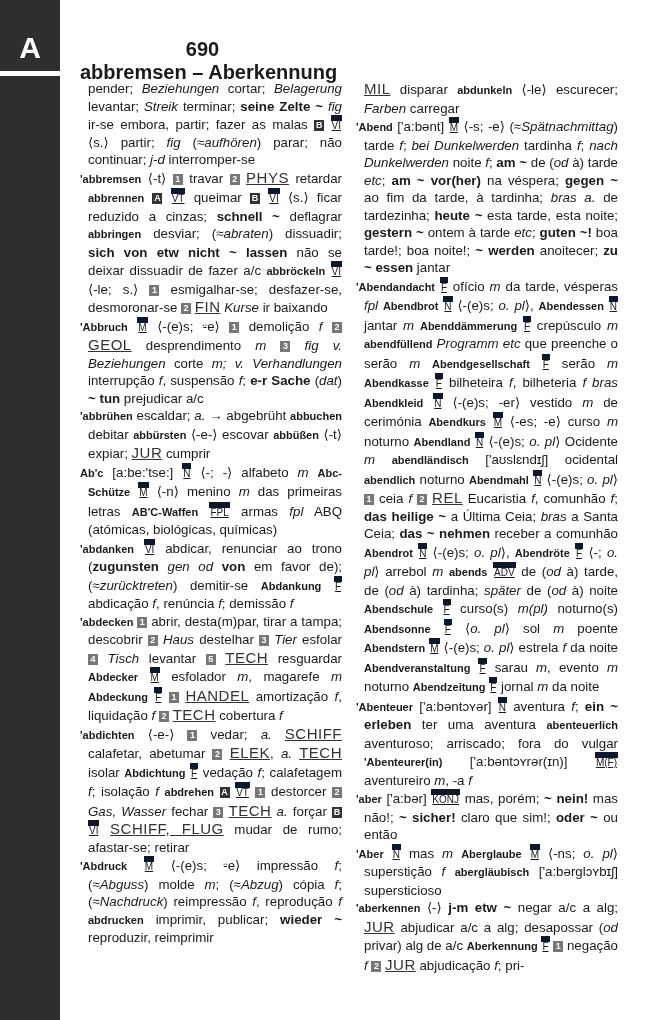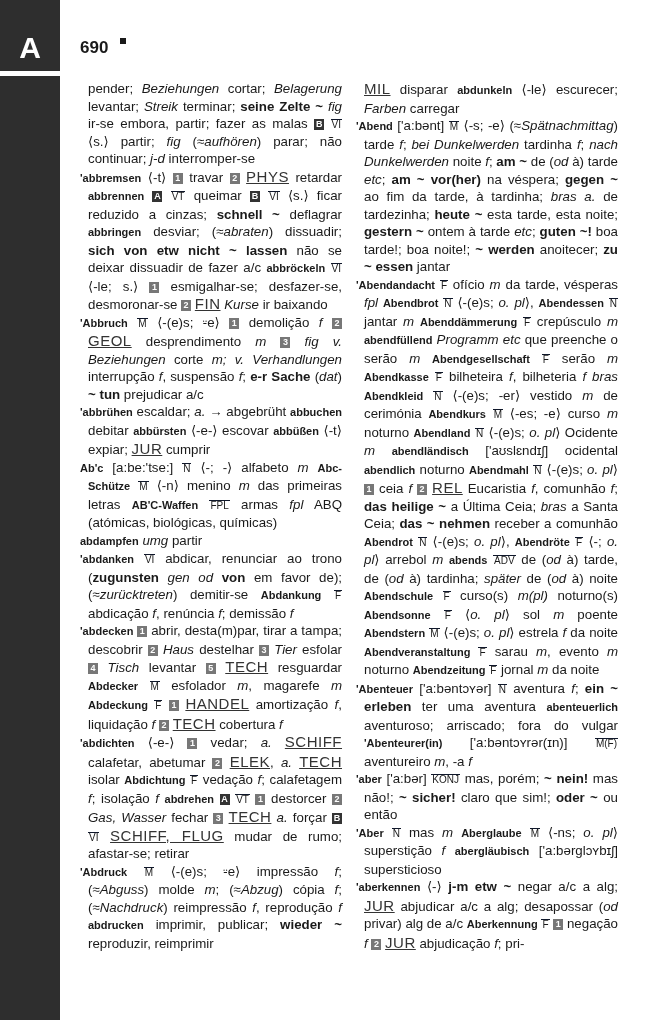--- a/index.html
+++ b/index.html
@@ -9,21 +9,21 @@
     font-family: "Liberation Sans", "DejaVu Sans", sans-serif;
   }
   .thumb-top {
     position: absolute; left: 0; top: 0; width: 60px; height: 71px;
     background: #2e2e2e; display: flex; align-items: flex-end; justify-content: center;
   }
   .thumb-top span { color: #fff; font-size: 30px; font-weight: bold; line-height: 1; margin-bottom: 8px; }
   .thumb-rest { position: absolute; left: 0; top: 76px; width: 60px; height: 944px; background: #2e2e2e; }
   .header {
     position: absolute; left: 80px; top: 38px; height: 24px;
-    display: flex; align-items: flex-start; font-size: 17px; font-weight: bold;
+    display: flex; align-items: center; font-size: 20px; font-weight: bold; flex-direction: column;
   }
   .header .pg { margin-right: 12px; }
   .header .sq { width: 6px; height: 6px; background: #1a1a1a; margin-right: 14px; }
   .col {
     position: absolute; top: 80px; width: 262px;
     font-size: 13.3px; line-height: 17.5px; text-align: justify; hyphens: manual;
   }
   .col.left { left: 80px; }
   .col.right { left: 356px; }
   .entry { padding-left: 8px; text-indent: -8px; margin: 0; }
@@ -31,45 +31,45 @@
   .b { font-weight: bold; }
   .i { font-style: italic; }
   .sc { font-size: 15px; letter-spacing: 0.5px; color: #333; text-decoration: underline; }
   .num {
     display: inline-block; background: #777; color: #fff; font-size: 9px; font-weight: bold;
     width: 10px; height: 11px; line-height: 11px; text-align: center; text-indent: 0;
     vertical-align: 1px;
   }
   .num.dark { background: #333; }
   .gram {
-    font-size: 10px; text-decoration-thickness: 1px;
-    border-top: 1px solid #0f172a; line-height: 10px; display: inline-block; text-indent: 0;
+    font-size: 10px; text-decoration: underline; text-decoration-thickness: 1px;
+    border-top: 6px solid #0f172a; line-height: 10px; display: inline-block; text-indent: 0;
     padding: 0 1px;
   }
 </style>
 </head>
 <body>
 
 <div class="thumb-top">
   <span>A</span>
 </div>
 <div class="thumb-rest"></div>
 
 <div class="header">
   <span class="pg">690</span>
   <span class="sq"></span>
+  <span>abbremsen – Aberkennung</span>
 </div>
 
 <div class="col left">
     <p class="entry" style="text-indent: 0px;"><span>pender; </span><span class="i">Beziehungen</span><span> cortar; </span><span class="i">Belagerung</span><span> levantar; </span><span class="i">Streik</span><span> terminar; </span><span class="b">seine Zelte ~</span><span> </span><span class="i">fig</span><span> ir-se embora, partir; fazer as malas </span><span class="num dark">B</span><span> </span><span class="gram">VI</span><span> ⟨s.⟩ partir; </span><span class="i">fig</span><span> (≈</span><span class="i">aufhören</span><span>) parar; não continuar; </span><span class="i">j-d</span><span> interromper-se</span></p>
     <p class="entry"><span class="hw">'abbremsen</span><span> ⟨-t⟩ </span><span class="num">1</span><span> travar </span><span class="num">2</span><span> </span><span class="sc">PHYS</span><span> retardar </span><span class="hw">abbrennen</span><span> </span><span class="num dark">A</span><span> </span><span class="gram">VT</span><span> queimar </span><span class="num dark">B</span><span> </span><span class="gram">VI</span><span> ⟨s.⟩ ficar reduzido a cinzas; </span><span class="b">schnell ~</span><span> deflagrar </span><span class="hw">abbringen</span><span> desviar; (≈</span><span class="i">abraten</span><span>) dissuadir; </span><span class="b">sich von etw nicht ~ lassen</span><span> não se deixar dissuadir de fazer a/c </span><span class="hw">abbröckeln</span><span> </span><span class="gram">VI</span><span> ⟨-le; s.⟩ </span><span class="num">1</span><span> esmigalhar-se; desfazer-se, desmoronar-se </span><span class="num">2</span><span> </span><span class="sc">FIN</span><span> </span><span class="i">Kurse</span><span> ir baixando</span></p>
     <p class="entry"><span class="hw">'Abbruch</span><span> </span><span class="gram">M</span><span> ⟨-(e)s; ⸚e⟩ </span><span class="num">1</span><span> demolição </span><span class="i">f</span><span> </span><span class="num">2</span><span> </span><span class="sc">GEOL</span><span> desprendimento </span><span class="i">m</span><span> </span><span class="num">3</span><span> </span><span class="i">fig v. Beziehungen</span><span> corte </span><span class="i">m; v. Verhandlungen</span><span> interrupção </span><span class="i">f</span><span>, suspensão </span><span class="i">f</span><span>; </span><span class="b">e-r Sache</span><span> (</span><span class="i">dat</span><span>) </span><span class="b">~ tun</span><span> prejudicar a/c</span></p>
     <p class="entry"><span class="hw">'abbrühen</span><span> escaldar; </span><span class="i">a.</span><span> → abgebrüht </span><span class="hw">abbuchen</span><span> debitar </span><span class="hw">abbürsten</span><span> ⟨-e-⟩ escovar </span><span class="hw">abbüßen</span><span> ⟨-t⟩ expiar; </span><span class="sc">JUR</span><span> cumprir</span></p>
     <p class="entry"><span class="hw">Ab'c</span><span> [a:be:'tse:] </span><span class="gram">N</span><span> ⟨-; -⟩ alfabeto </span><span class="i">m</span><span> </span><span class="hw">Abc-Schütze</span><span> </span><span class="gram">M</span><span> ⟨-n⟩ menino </span><span class="i">m</span><span> das primeiras letras </span><span class="hw">AB'C-Waffen</span><span> </span><span class="gram">FPL</span><span> armas </span><span class="i">fpl</span><span> ABQ (atómicas, biológicas, químicas)</span></p>
-    <p class="entry"><span class="hw">abdampfen</span><span> </span><span class="i">umg</span><span> partir</span></p>
     <p class="entry"><span class="hw">'abdanken</span><span> </span><span class="gram">VI</span><span> abdicar, renunciar ao trono (</span><span class="b">zugunsten</span><span> </span><span class="i">gen od</span><span> </span><span class="b">von</span><span> em favor de); (≈</span><span class="i">zurücktreten</span><span>) demitir-se </span><span class="hw">Abdankung</span><span> </span><span class="gram">F</span><span> abdicação </span><span class="i">f</span><span>, renúncia </span><span class="i">f</span><span>; demissão </span><span class="i">f</span></p>
     <p class="entry"><span class="hw">'abdecken</span><span> </span><span class="num">1</span><span> abrir, desta(m)par, tirar a tampa; descobrir </span><span class="num">2</span><span> </span><span class="i">Haus</span><span> destelhar </span><span class="num">3</span><span> </span><span class="i">Tier</span><span> esfolar </span><span class="num">4</span><span> </span><span class="i">Tisch</span><span> levantar </span><span class="num">5</span><span> </span><span class="sc">TECH</span><span> resguardar </span><span class="hw">Abdecker</span><span> </span><span class="gram">M</span><span> esfolador </span><span class="i">m</span><span>, magarefe </span><span class="i">m</span><span> </span><span class="hw">Abdeckung</span><span> </span><span class="gram">F</span><span> </span><span class="num">1</span><span> </span><span class="sc">HANDEL</span><span> amortização </span><span class="i">f</span><span>, liquidação </span><span class="i">f</span><span> </span><span class="num">2</span><span> </span><span class="sc">TECH</span><span> cobertura </span><span class="i">f</span></p>
     <p class="entry"><span class="hw">'abdichten</span><span> ⟨-e-⟩ </span><span class="num">1</span><span> vedar; </span><span class="i">a.</span><span> </span><span class="sc">SCHIFF</span><span> calafetar, abetumar </span><span class="num">2</span><span> </span><span class="sc">ELEK</span><span>, </span><span class="i">a.</span><span> </span><span class="sc">TECH</span><span> isolar </span><span class="hw">Abdichtung</span><span> </span><span class="gram">F</span><span> vedação </span><span class="i">f</span><span>; calafetagem </span><span class="i">f</span><span>; isolação </span><span class="i">f</span><span> </span><span class="hw">abdrehen</span><span> </span><span class="num dark">A</span><span> </span><span class="gram">VT</span><span> </span><span class="num">1</span><span> destorcer </span><span class="num">2</span><span> </span><span class="i">Gas, Wasser</span><span> fechar </span><span class="num">3</span><span> </span><span class="sc">TECH</span><span> </span><span class="i">a.</span><span> forçar </span><span class="num dark">B</span><span> </span><span class="gram">VI</span><span> </span><span class="sc">SCHIFF, FLUG</span><span> mudar de rumo; afastar-se; retirar</span></p>
     <p class="entry"><span class="hw">'Abdruck</span><span> </span><span class="gram">M</span><span> ⟨-(e)s; ⸚e⟩ impressão </span><span class="i">f</span><span>; (≈</span><span class="i">Abguss</span><span>) molde </span><span class="i">m</span><span>; (≈</span><span class="i">Abzug</span><span>) cópia </span><span class="i">f</span><span>; (≈</span><span class="i">Nachdruck</span><span>) reimpressão </span><span class="i">f</span><span>, reprodução </span><span class="i">f</span><span> </span><span class="hw">abdrucken</span><span> imprimir, publicar; </span><span class="b">wieder ~</span><span> reproduzir, reimprimir</span></p>
   </div>
 <div class="col right">
     <p class="entry" style="text-indent: 0px;"><span class="sc">MIL</span><span> disparar </span><span class="hw">abdunkeln</span><span> ⟨-le⟩ escurecer; </span><span class="i">Farben</span><span> carregar</span></p>
     <p class="entry"><span class="hw">'Abend</span><span> ['a:bənt] </span><span class="gram">M</span><span> ⟨-s; -e⟩ (≈</span><span class="i">Spätnachmittag</span><span>) tarde </span><span class="i">f</span><span>; </span><span class="i">bei Dunkelwerden</span><span> tardinha </span><span class="i">f</span><span>; </span><span class="i">nach Dunkelwerden</span><span> noite </span><span class="i">f</span><span>; </span><span class="b">am ~</span><span> de (</span><span class="i">od</span><span> à) tarde </span><span class="i">etc</span><span>; </span><span class="b">am ~ vor(her)</span><span> na véspera; </span><span class="b">gegen ~</span><span> ao fim da tarde, à tardinha; </span><span class="i">bras a.</span><span> de tardezinha; </span><span class="b">heute ~</span><span> esta tarde, esta noite; </span><span class="b">gestern ~</span><span> ontem à tarde </span><span class="i">etc</span><span>; </span><span class="b">guten ~!</span><span> boa tarde!; boa noite!; </span><span class="b">~ werden</span><span> anoitecer; </span><span class="b">zu ~ essen</span><span> jantar</span></p>
     <p class="entry"><span class="hw">'Abendandacht</span><span> </span><span class="gram">F</span><span> ofício </span><span class="i">m</span><span> da tarde, vésperas </span><span class="i">fpl</span><span> </span><span class="hw">Abendbrot</span><span> </span><span class="gram">N</span><span> ⟨-(e)s; </span><span class="i">o. pl</span><span>⟩, </span><span class="hw">Abendessen</span><span> </span><span class="gram">N</span><span> jantar </span><span class="i">m</span><span> </span><span class="hw">Abenddämmerung</span><span> </span><span class="gram">F</span><span> crepúsculo </span><span class="i">m</span><span> </span><span class="hw">abendfüllend</span><span> </span><span class="i">Programm etc</span><span> que preenche o serão </span><span class="i">m</span><span> </span><span class="hw">Abendgesellschaft</span><span> </span><span class="gram">F</span><span> serão </span><span class="i">m</span><span> </span><span class="hw">Abendkasse</span><span> </span><span class="gram">F</span><span> bilheteira </span><span class="i">f</span><span>, bilheteria </span><span class="i">f bras</span><span> </span><span class="hw">Abendkleid</span><span> </span><span class="gram">N</span><span> ⟨-(e)s; -er⟩ vestido </span><span class="i">m</span><span> de cerimónia </span><span class="hw">Abendkurs</span><span> </span><span class="gram">M</span><span> ⟨-es; -e⟩ curso </span><span class="i">m</span><span> noturno </span><span class="hw">Abendland</span><span> </span><span class="gram">N</span><span> ⟨-(e)s; </span><span class="i">o. pl</span><span>⟩ Ocidente </span><span class="i">m</span><span> </span><span class="hw">abendländisch</span><span> ['aʊslɛndɪʃ] ocidental </span><span class="hw">abendlich</span><span> noturno </span><span class="hw">Abendmahl</span><span> </span><span class="gram">N</span><span> ⟨-(e)s; </span><span class="i">o. pl</span><span>⟩ </span><span class="num">1</span><span> ceia </span><span class="i">f</span><span> </span><span class="num">2</span><span> </span><span class="sc">REL</span><span> Eucaristia </span><span class="i">f</span><span>, comunhão </span><span class="i">f</span><span>; </span><span class="b">das heilige ~</span><span> a Última Ceia; </span><span class="i">bras</span><span> a Santa Ceia; </span><span class="b">das ~ nehmen</span><span> receber a comunhão </span><span class="hw">Abendrot</span><span> </span><span class="gram">N</span><span> ⟨-(e)s; </span><span class="i">o. pl</span><span>⟩, </span><span class="hw">Abendröte</span><span> </span><span class="gram">F</span><span> ⟨-; </span><span class="i">o. pl</span><span>⟩ arrebol </span><span class="i">m</span><span> </span><span class="hw">abends</span><span> </span><span class="gram">ADV</span><span> de (</span><span class="i">od</span><span> à) tarde, de (</span><span class="i">od</span><span> à) tardinha; </span><span class="i">später</span><span> de (</span><span class="i">od</span><span> à) noite </span><span class="hw">Abendschule</span><span> </span><span class="gram">F</span><span> curso(s) </span><span class="i">m(pl)</span><span> noturno(s) </span><span class="hw">Abendsonne</span><span> </span><span class="gram">F</span><span> ⟨</span><span class="i">o. pl</span><span>⟩ sol </span><span class="i">m</span><span> poente </span><span class="hw">Abendstern</span><span> </span><span class="gram">M</span><span> ⟨-(e)s; </span><span class="i">o. pl</span><span>⟩ estrela </span><span class="i">f</span><span> da noite </span><span class="hw">Abendveranstaltung</span><span> </span><span class="gram">F</span><span> sarau </span><span class="i">m</span><span>, evento </span><span class="i">m</span><span> noturno </span><span class="hw">Abendzeitung</span><span> </span><span class="gram">F</span><span> jornal </span><span class="i">m</span><span> da noite</span></p>
     <p class="entry"><span class="hw">'Abenteuer</span><span> ['a:bəntɔʏər] </span><span class="gram">N</span><span> aventura </span><span class="i">f</span><span>; </span><span class="b">ein ~ erleben</span><span> ter uma aventura </span><span class="hw">abenteuerlich</span><span> aventuroso; arriscado; fora do vulgar </span><span class="hw">'Abenteurer(in)</span><span> ['a:bəntɔʏrər(ɪn)] </span><span class="gram">M(F)</span><span> aventureiro </span><span class="i">m</span><span>, -a </span><span class="i">f</span></p>

